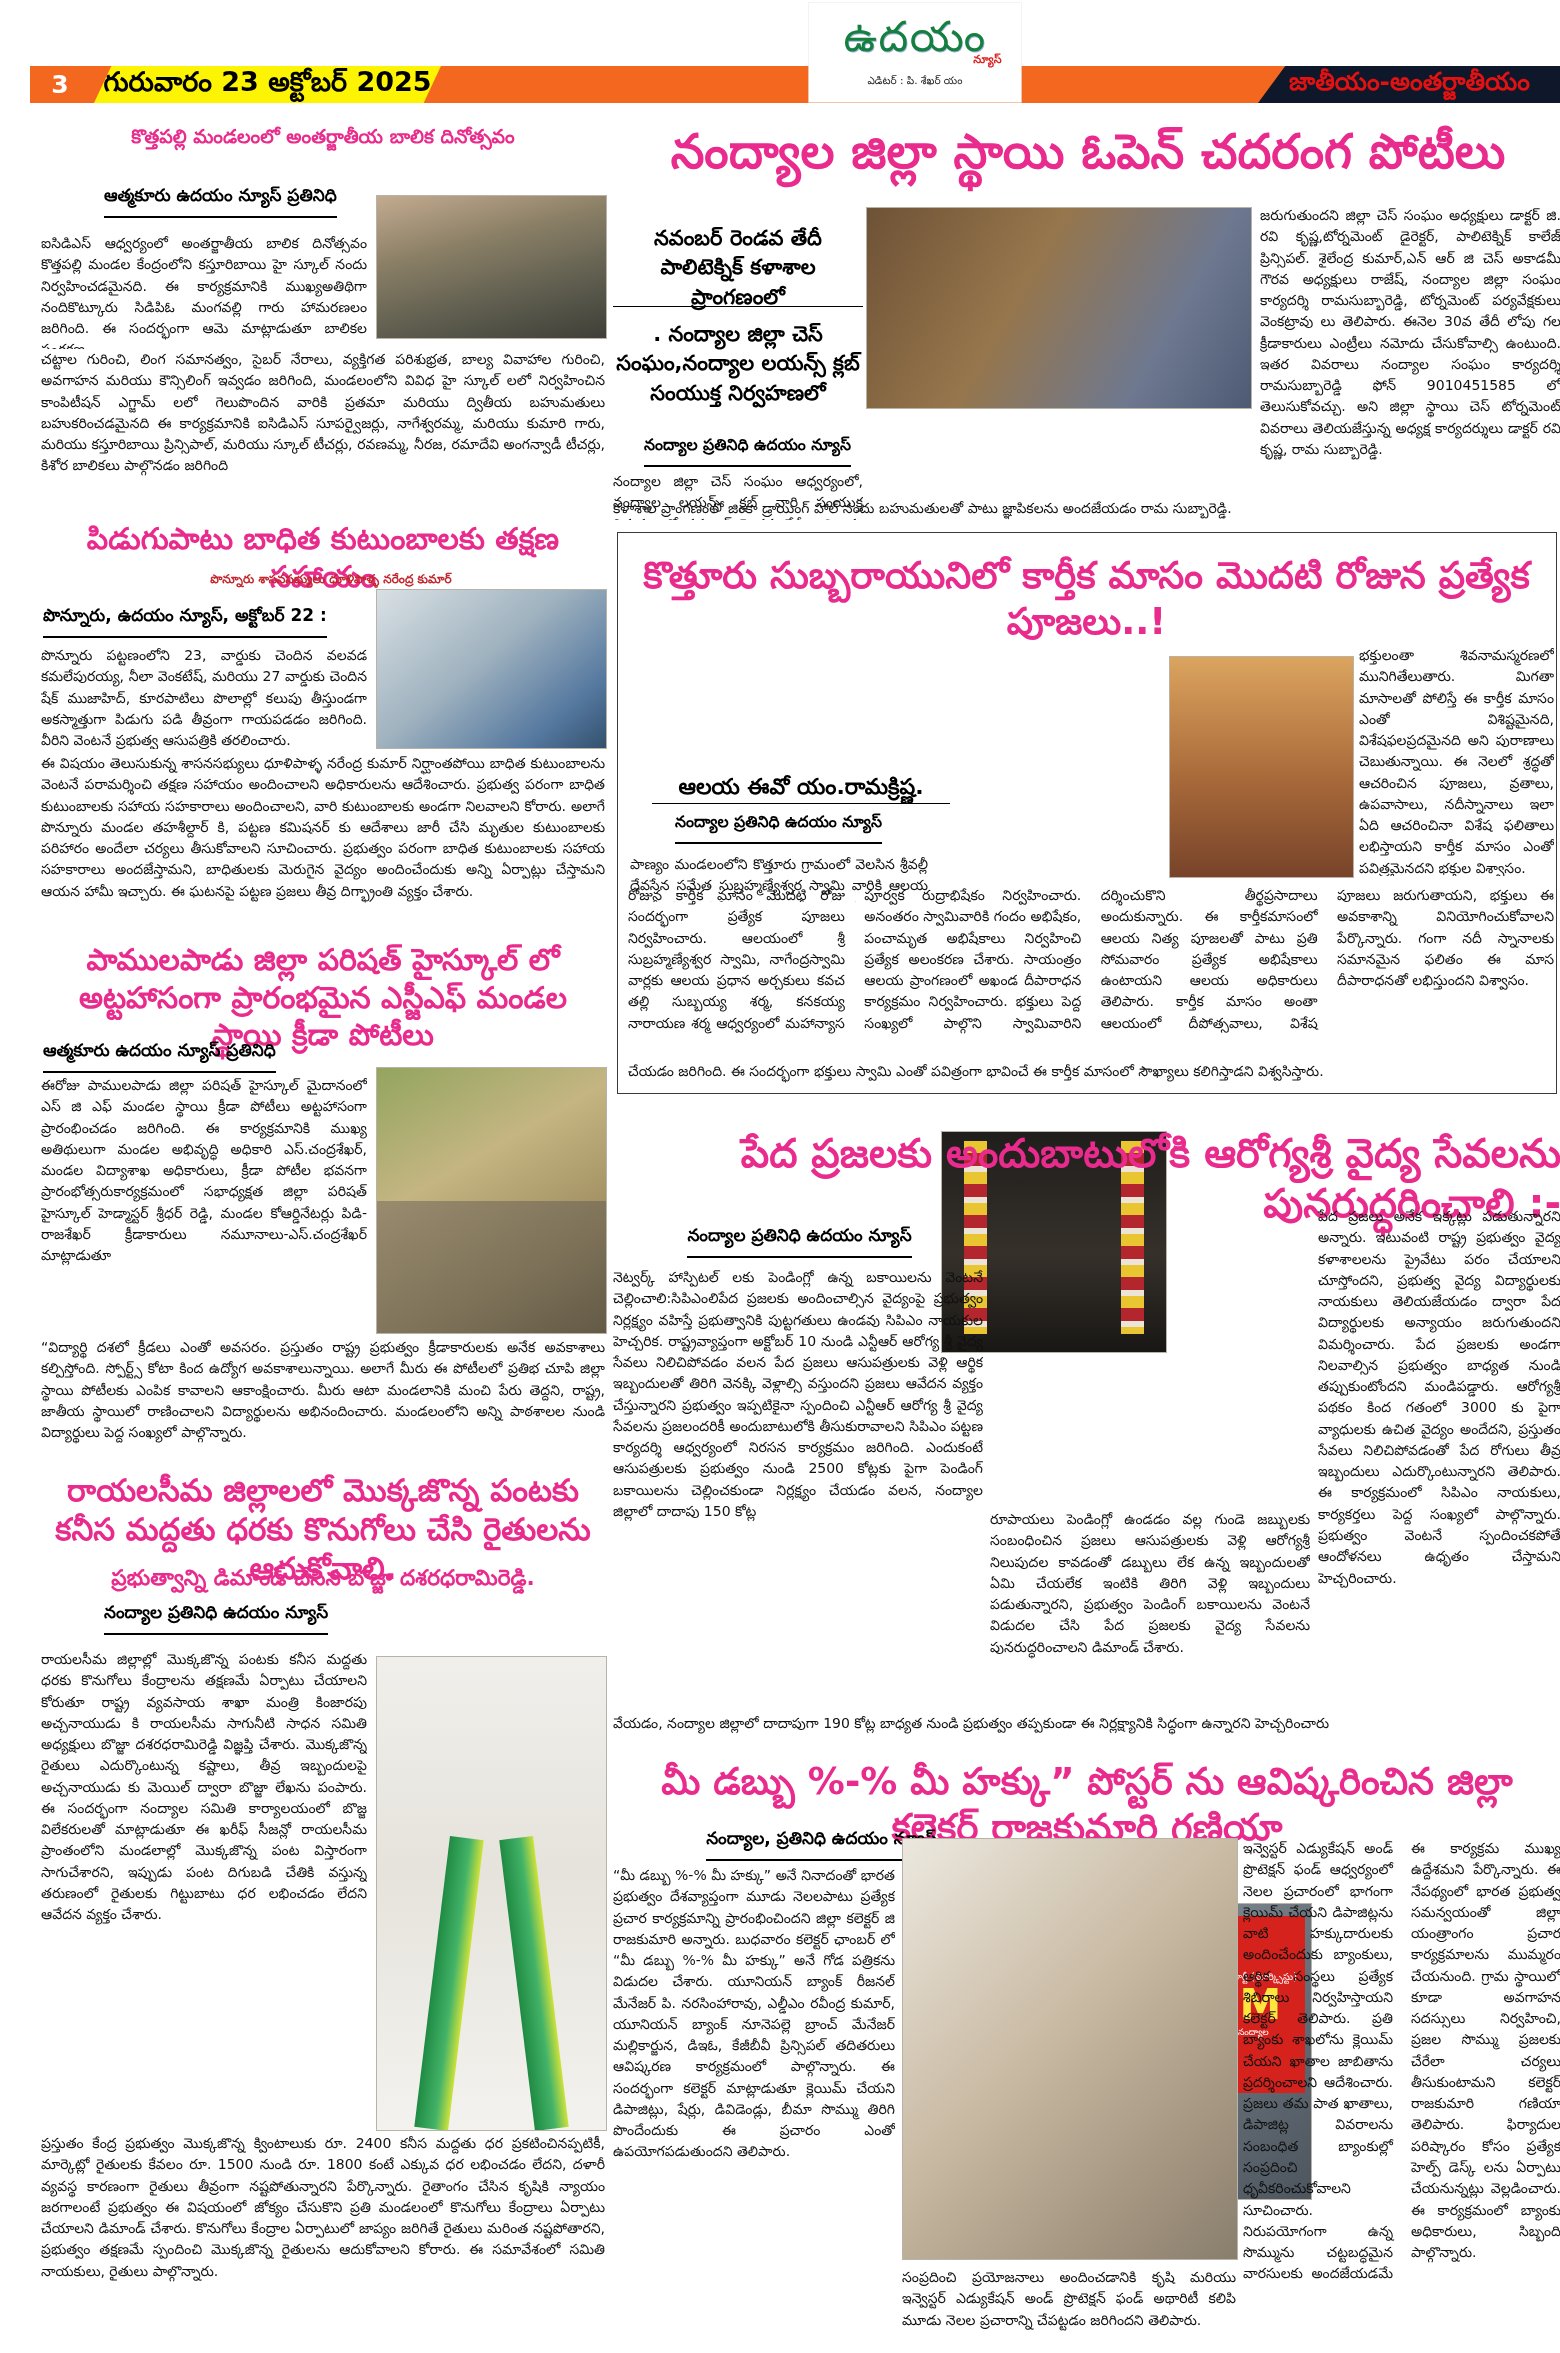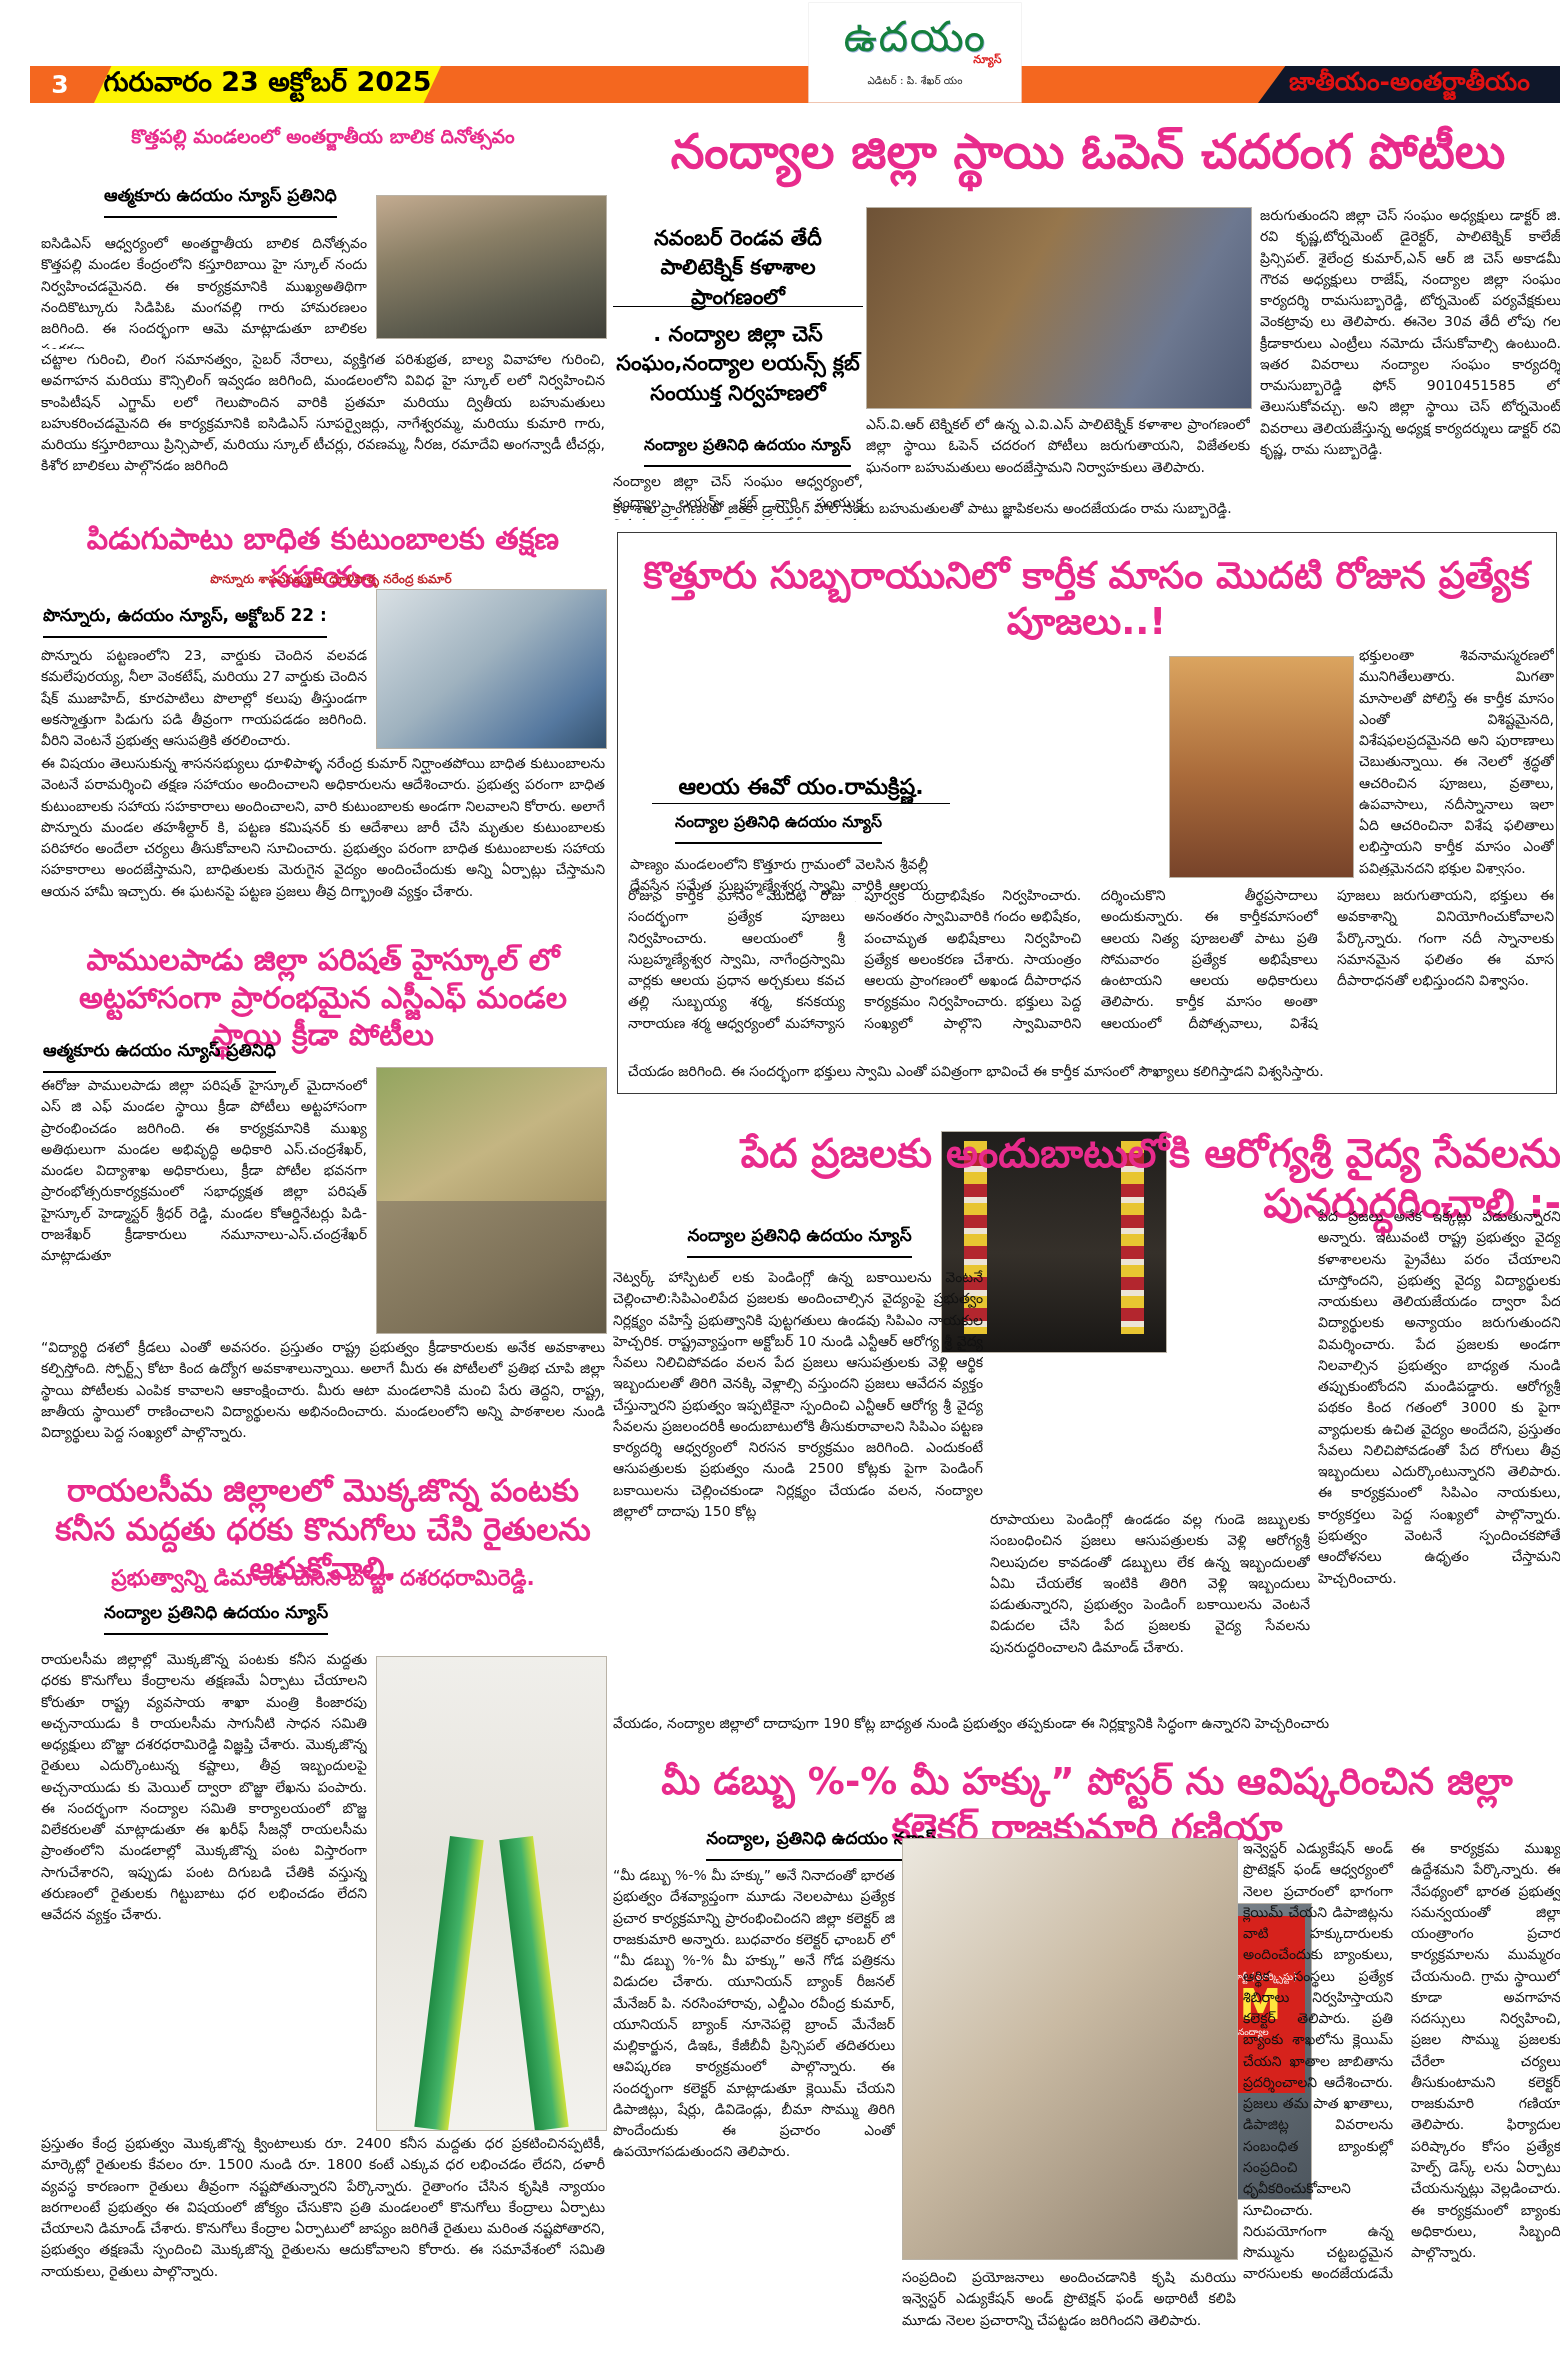--- a/index.html
+++ b/index.html
@@ -98,21 +98,20 @@
   </div>
   <div class="abs body-txt" style="left:41px;top:1649px;width:326px;height:480px;">రాయలసీమ జిల్లాల్లో మొక్కజొన్న పంటకు కనీస మద్దతు ధరకు కొనుగోలు కేంద్రాలను తక్షణమే ఏర్పాటు చేయాలని కోరుతూ రాష్ట్ర వ్యవసాయ శాఖా మంత్రి కింజారపు అచ్చనాయుడు కి రాయలసీమ సాగునీటి సాధన సమితి అధ్యక్షులు బొజ్జా దశరధరామిరెడ్డి విజ్ఞప్తి చేశారు. మొక్కజొన్న రైతులు ఎదుర్కొంటున్న కష్టాలు, తీవ్ర ఇబ్బందులపై అచ్చనాయుడు కు మెయిల్ ద్వారా బొజ్జా లేఖను పంపారు. ఈ సందర్భంగా నంద్యాల సమితి కార్యాలయంలో బొజ్జ విలేకరులతో మాట్లాడుతూ ఈ ఖరీఫ్ సీజన్లో రాయలసీమ ప్రాంతంలోని మండలాల్లో మొక్కజొన్న పంట విస్తారంగా సాగుచేశారని, ఇప్పుడు పంట దిగుబడి చేతికి వస్తున్న తరుణంలో రైతులకు గిట్టుబాటు ధర లభించడం లేదని ఆవేదన వ్యక్తం చేశారు.</div>
   <div class="abs body-txt" style="left:41px;top:2133px;width:564px;height:209px;">ప్రస్తుతం కేంద్ర ప్రభుత్వం మొక్కజొన్న క్వింటాలుకు రూ. 2400 కనీస మద్దతు ధర ప్రకటించినప్పటికీ, మార్కెట్లో రైతులకు కేవలం రూ. 1500 నుండి రూ. 1800 కంటే ఎక్కువ ధర లభించడం లేదని, దళారీ వ్యవస్థ కారణంగా రైతులు తీవ్రంగా నష్టపోతున్నారని పేర్కొన్నారు. రైతాంగం చేసిన కృషికి న్యాయం జరగాలంటే ప్రభుత్వం ఈ విషయంలో జోక్యం చేసుకొని ప్రతి మండలంలో కొనుగోలు కేంద్రాలు ఏర్పాటు చేయాలని డిమాండ్ చేశారు. కొనుగోలు కేంద్రాల ఏర్పాటులో జాప్యం జరిగితే రైతులు మరింత నష్టపోతారని, ప్రభుత్వం తక్షణమే స్పందించి మొక్కజొన్న రైతులను ఆదుకోవాలని కోరారు. ఈ సమావేశంలో సమితి నాయకులు, రైతులు పాల్గొన్నారు.</div>
 
   <div class="abs headline" style="left:626px;top:121px;width:924px;height:75px;font-size:48px;">నంద్యాల జిల్లా స్థాయి ఓపెన్ చదరంగ పోటీలు</div>
   <div class="abs subhead-black" style="left:613px;top:224px;width:250px;height:82px;font-size:21px;border-bottom:1.5px solid #000;">నవంబర్ రెండవ తేదీ పాలిటెక్నిక్ కళాశాల ప్రాంగణంలో</div>
   <div class="abs subhead-black" style="left:613px;top:320px;width:250px;height:110px;font-size:21px;">. నంద్యాల జిల్లా చెస్ సంఘం,నంద్యాల లయన్స్ క్లబ్ సంయుక్త నిర్వహణలో</div>
   <div class="abs byline" style="left:628px;top:435px;width:239px;font-size:15.7px;text-align:center;"><span class="u">నంద్యాల ప్రతినిధి ఉదయం న్యూస్</span></div>
   <div class="abs body-txt" style="left:613px;top:471px;width:250px;height:49px;">నంద్యాల జిల్లా చెస్ సంఘం ఆధ్వర్యంలో, నంద్యాల లయన్స్ క్లబ్ వారి సంయుక్త నిర్వహణలో నవంబర్ రెండవ తేదీ ఆదివారం స్థానిక</div>
   <div class="abs photo ph-chess" style="left:866px;top:207px;width:384px;height:200px;"></div>
-  <div class="abs body-txt" style="left:866px;top:414px;width:384px;height:80px;">ఎస్.వి.ఆర్ టెక్నికల్ లో ఉన్న ఎ.వి.ఎస్ పాలిటెక్నిక్ కళాశాల ప్రాంగణంలో జిల్లా స్థాయి ఓపెన్ చదరంగ పోటీలు జరుగుతాయని, విజేతలకు ఘనంగా బహుమతులు అందజేస్తామని నిర్వాహకులు తెలిపారు.</div>
   <div class="abs body-txt" style="left:1260px;top:205px;width:301px;height:291px;">జరుగుతుందని జిల్లా చెస్ సంఘం అధ్యక్షులు డాక్టర్ జి. రవి కృష్ణ,టోర్నమెంట్ డైరెక్టర్, పాలిటెక్నిక్ కాలేజ్ ప్రిన్సిపల్. శైలేంద్ర కుమార్,ఎన్ ఆర్ జి చెస్ అకాడమీ గౌరవ అధ్యక్షులు రాజేష్, నంద్యాల జిల్లా సంఘం కార్యదర్శి రామసుబ్బారెడ్డి, టోర్నమెంట్ పర్యవేక్షకులు వెంకట్రావు లు తెలిపారు. ఈనెల 30వ తేదీ లోపు గల క్రీడాకారులు ఎంట్రీలు నమోదు చేసుకోవాల్సి ఉంటుంది. ఇతర వివరాలు నంద్యాల సంఘం కార్యదర్శి రామసుబ్బారెడ్డి ఫోన్ 9010451585 లో తెలుసుకోవచ్చు. అని జిల్లా స్థాయి చెస్ టోర్నమెంట్ వివరాలు తెలియజేస్తున్న అధ్యక్ష కార్యదర్శులు డాక్టర్ రవి కృష్ణ, రామ సుబ్బారెడ్డి.</div>
   <div class="abs body-txt" style="left:613px;top:498px;width:948px;height:25px;white-space:nowrap;">కళాశాల ప్రాంగణంలో జింకా డ్రాయింగ్ హాల్ నందు బహుమతులతో పాటు జ్ఞాపికలను అందజేయడం రామ సుబ్బారెడ్డి.</div>
 
   <div class="abs boxed" style="left:617px;top:532px;width:938px;height:560px;"></div>
   <div class="abs headline" style="left:632px;top:553px;width:909px;height:55px;font-size:37px;">కొత్తూరు సుబ్బరాయునిలో కార్తీక మాసం మొదటి రోజున ప్రత్యేక పూజలు..!</div>
   <div class="abs subhead-black" style="left:652px;top:772px;width:298px;height:31px;font-size:22px;border-bottom:1.5px solid #000;">ఆలయ ఈవో యం.రామక్రిష్ణ.</div>
   <div class="abs byline" style="left:648px;top:812px;width:261px;font-size:15.7px;text-align:center;"><span class="u">నంద్యాల ప్రతినిధి ఉదయం న్యూస్</span></div>
   <div class="abs body-txt" style="left:630px;top:854px;width:298px;height:48px;">పాణ్యం మండలంలోని కొత్తూరు గ్రామంలో వెలసిన శ్రీవల్లీ దేవసేన సమేత సుబ్రహ్మణ్యేశ్వర స్వామి వారికి ఆలయ ఈవో యం.రామక్రిష్ణ ఆధ్వర్యంలో బుధవారం</div>
   <div class="abs photo ph-idol" style="left:941px;top:656px;width:224px;height:220px;">
     <div class="garland l"></div>

